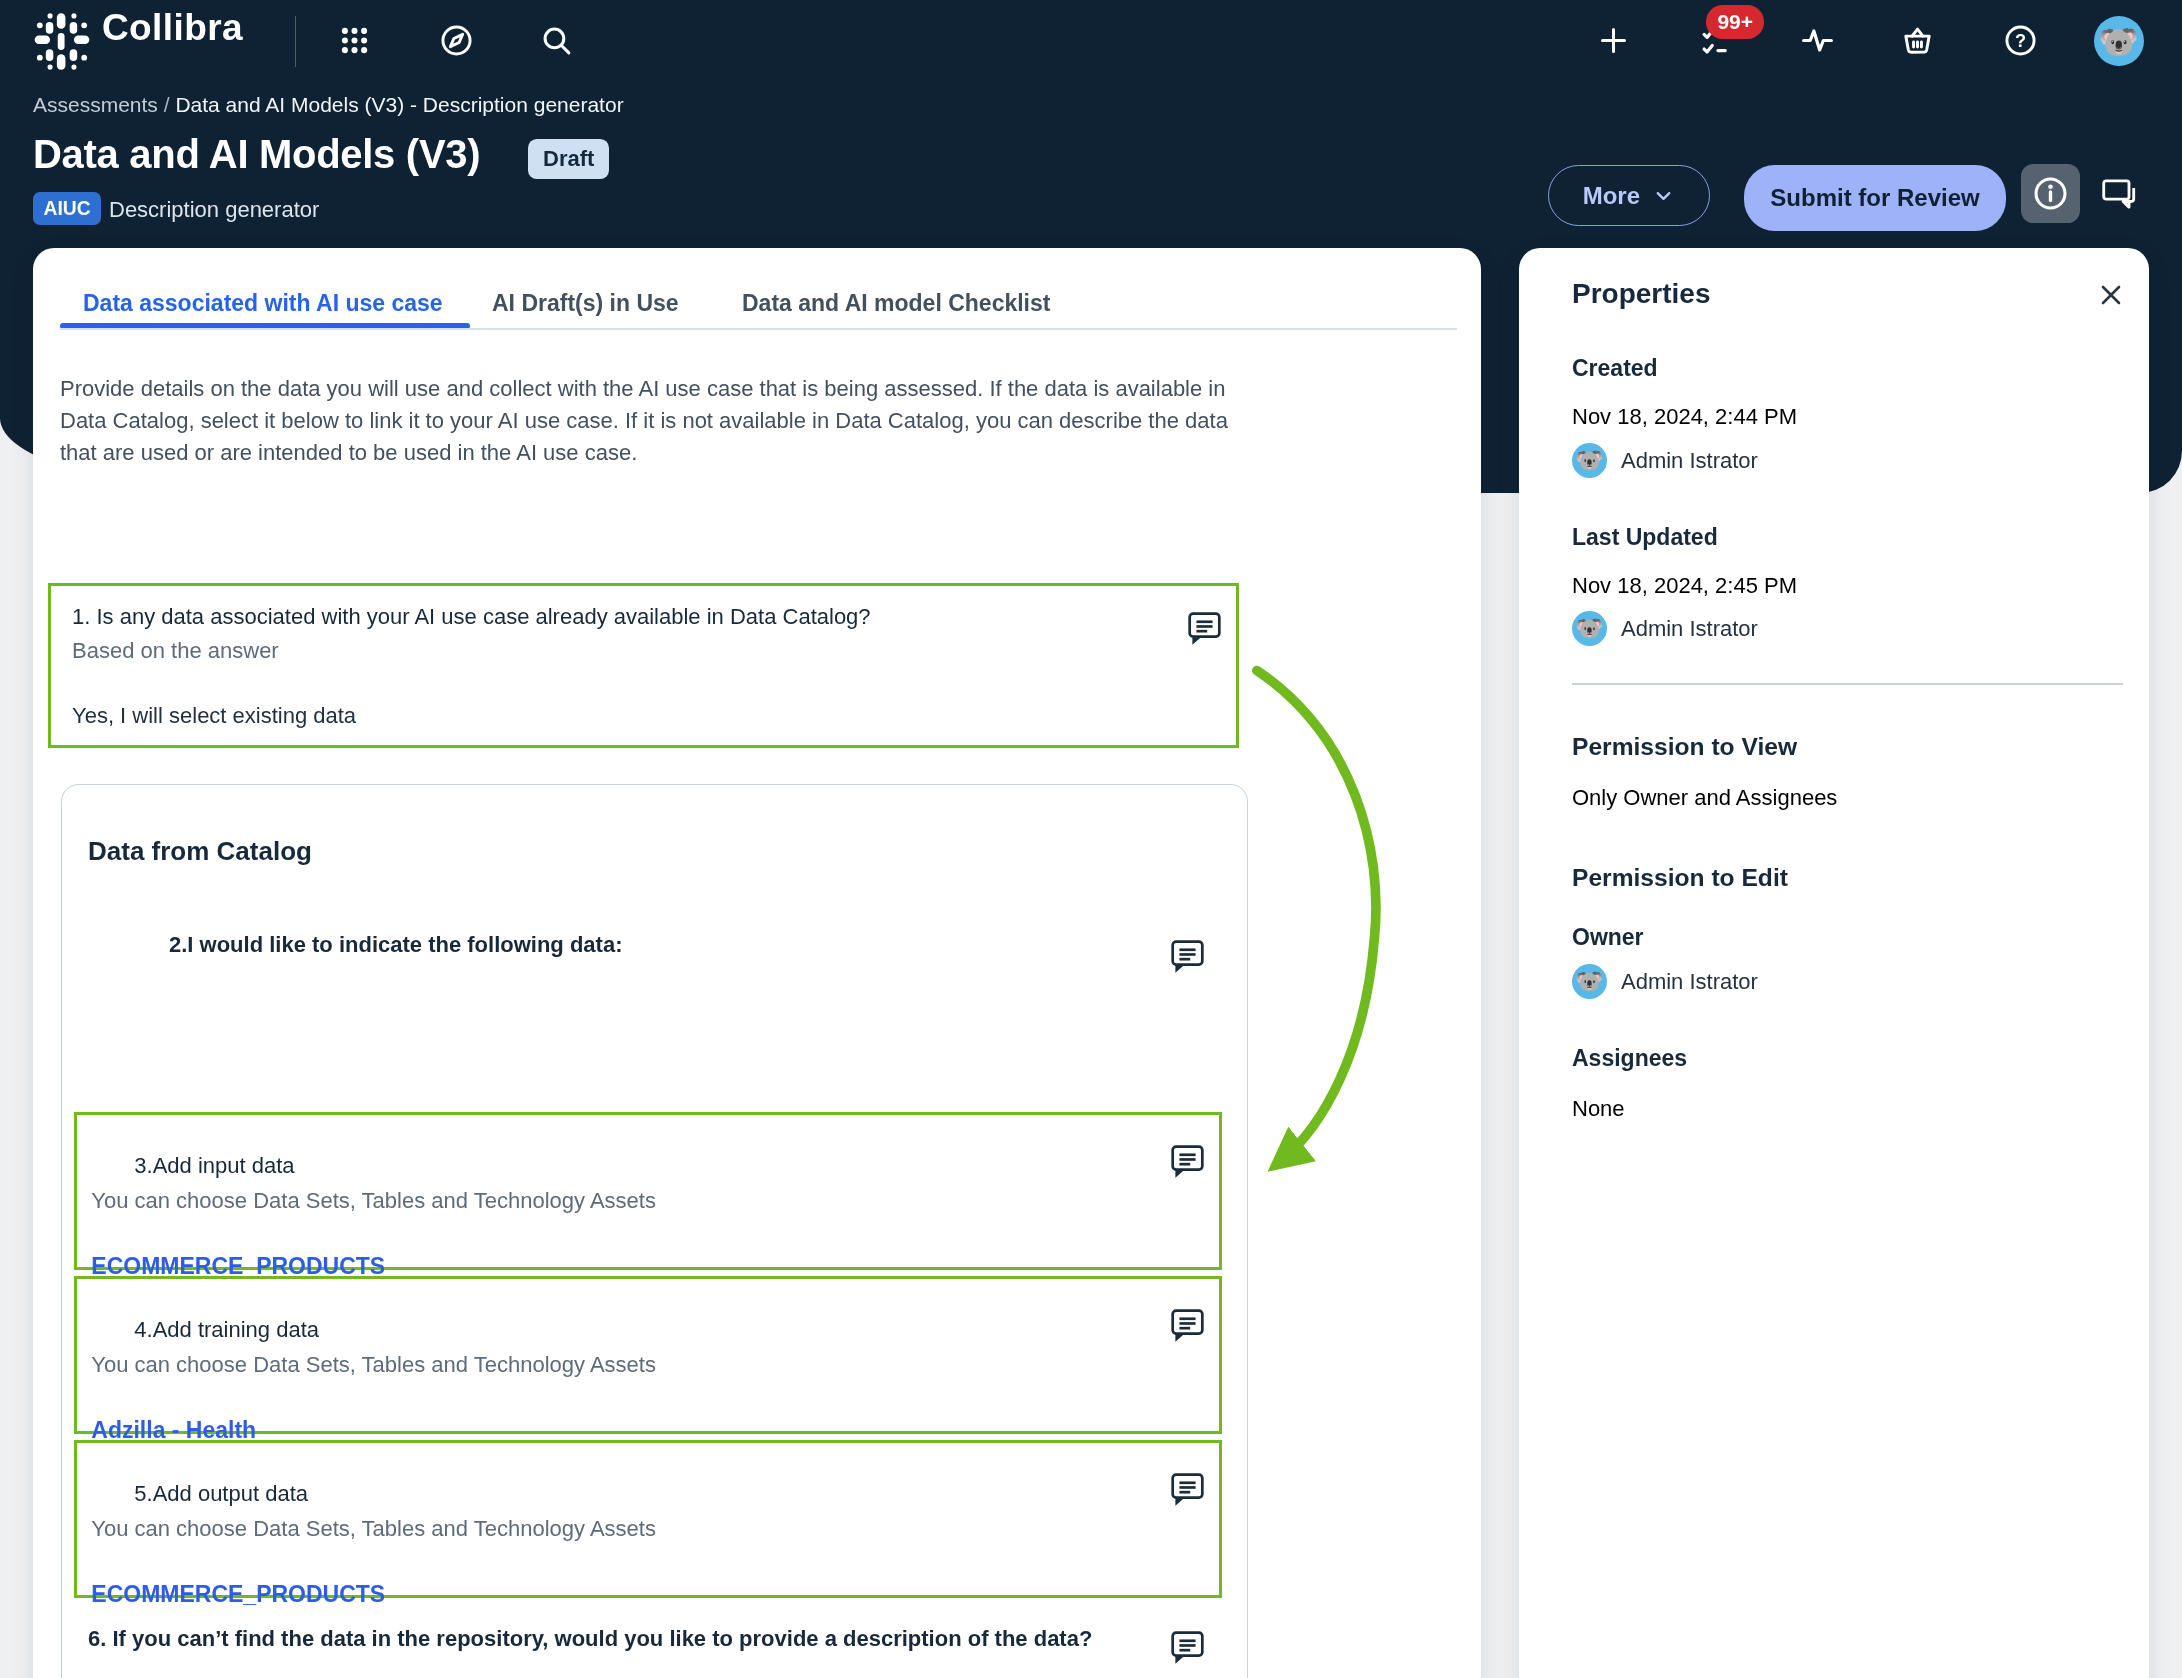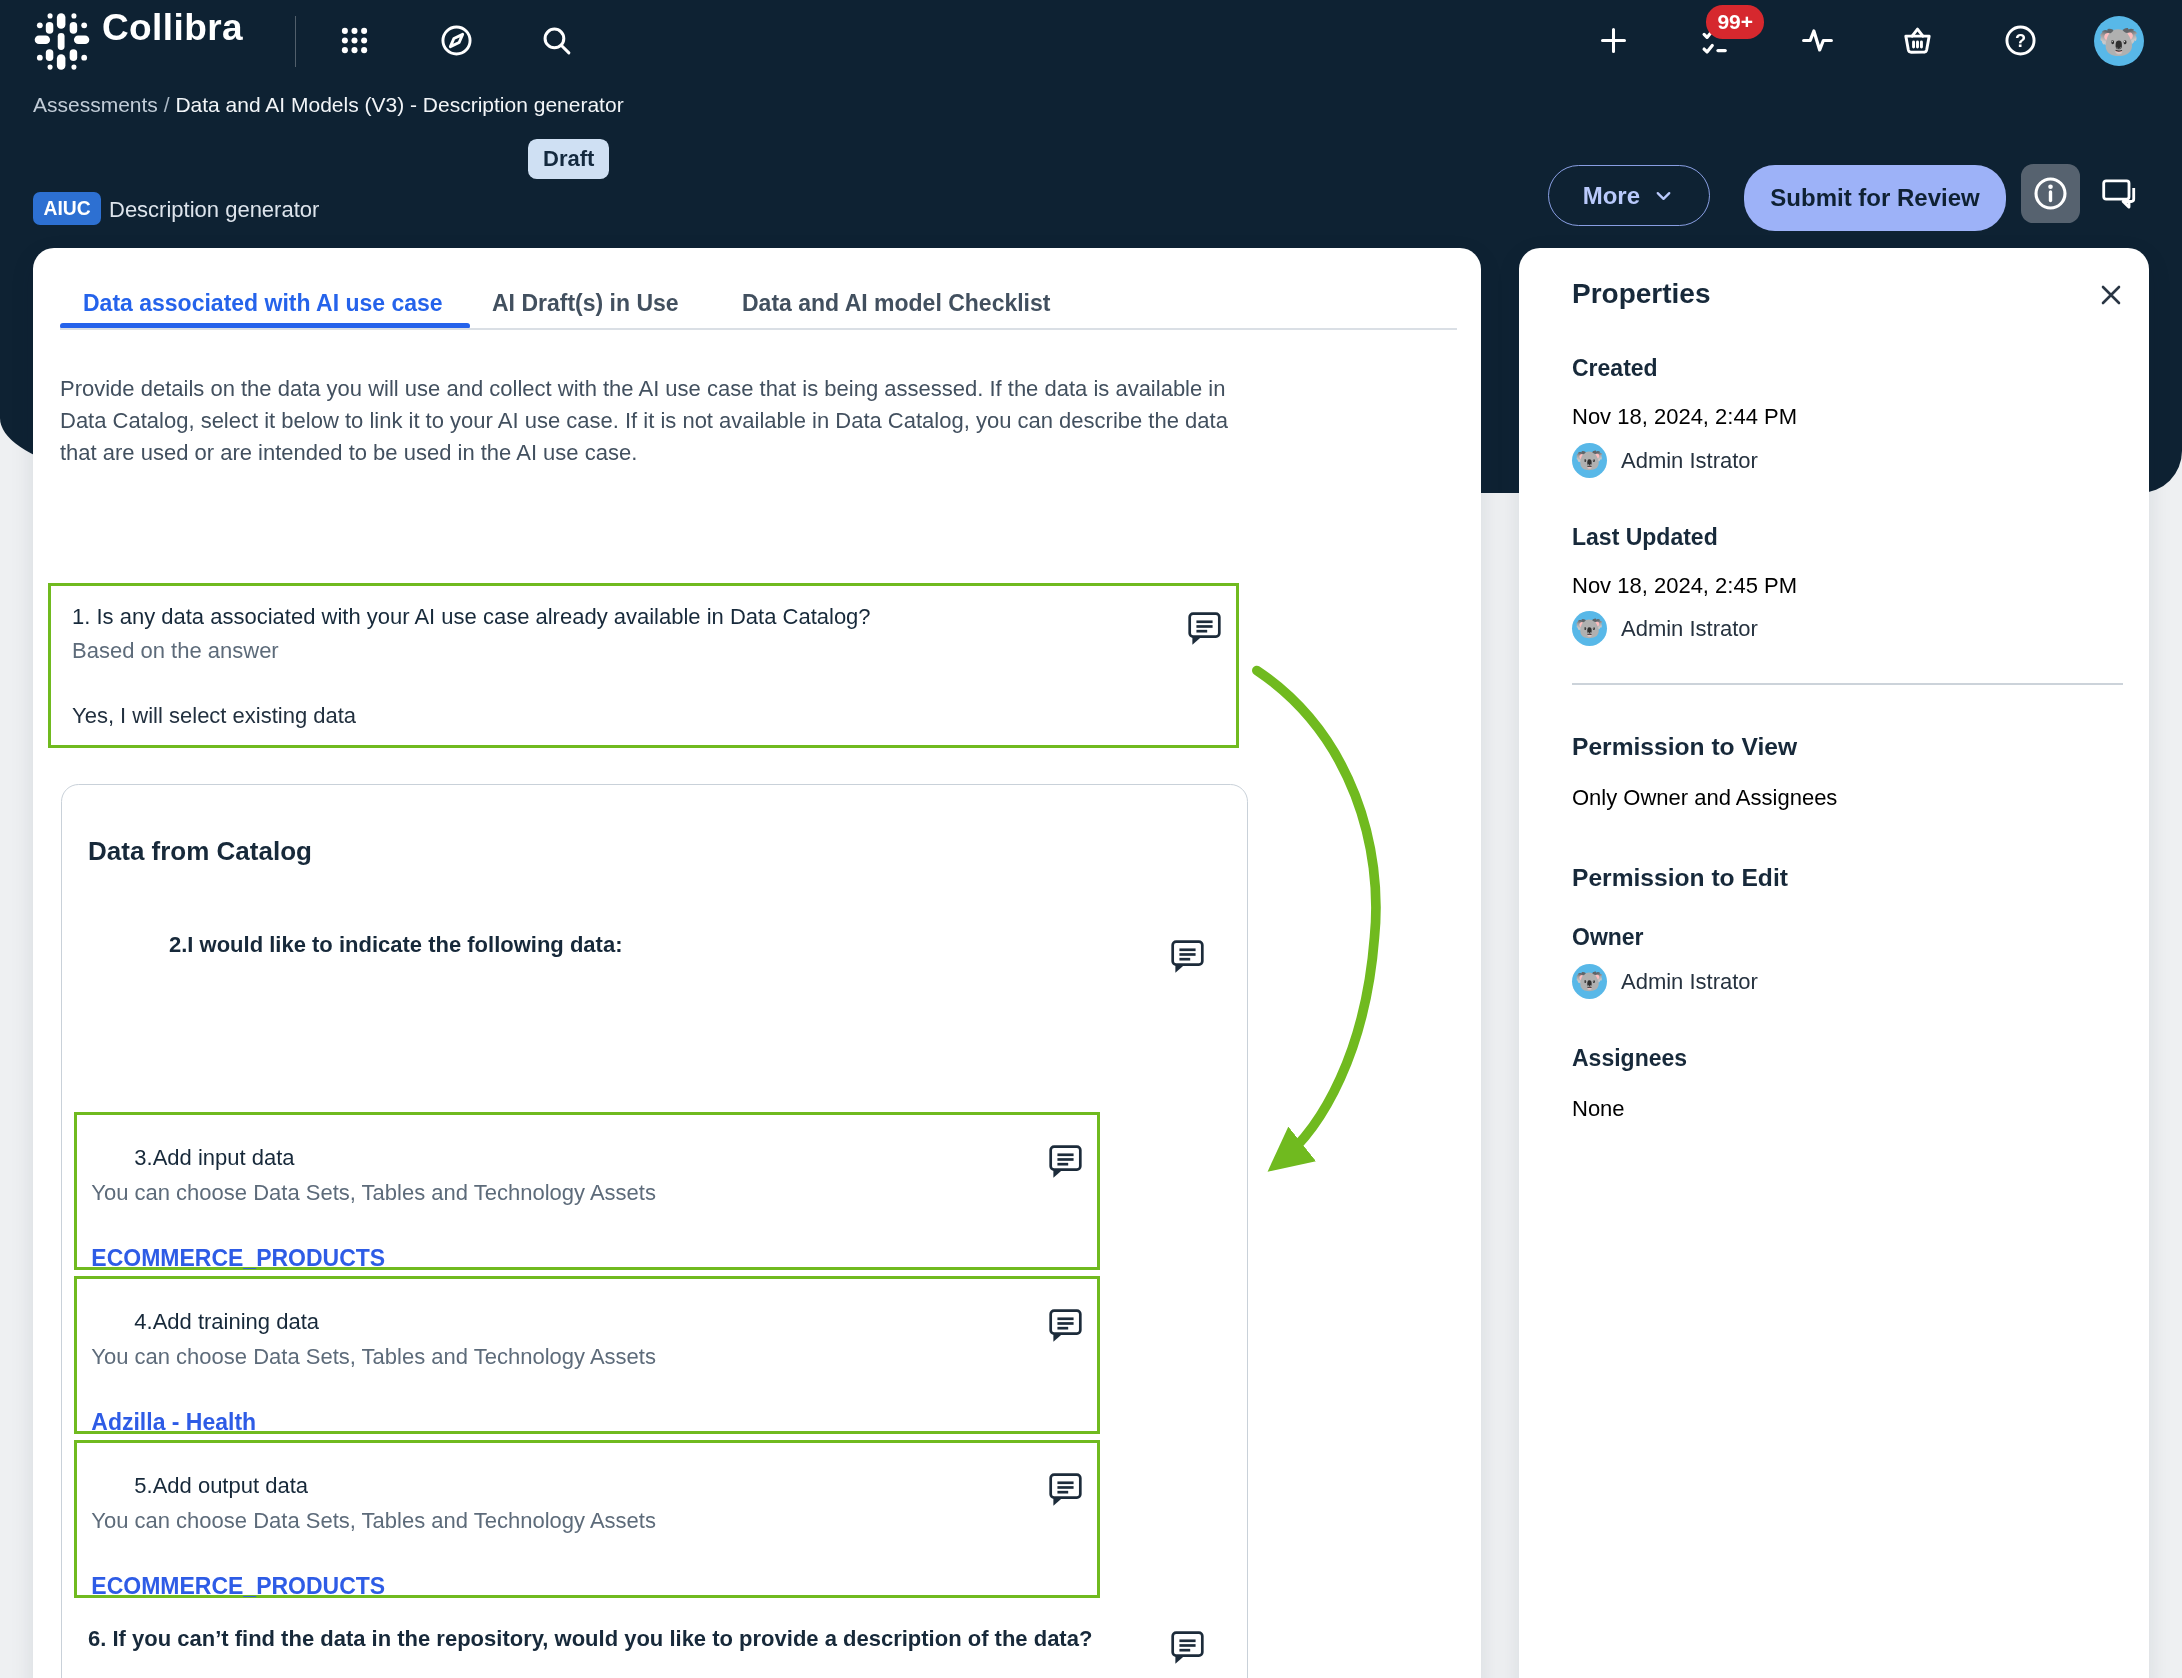--- a/index.html
+++ b/index.html
@@ -61,21 +61,21 @@
   .q-hint { margin-top:8px; font-size:22px; color:#5d6b7a; }
   .q-answer { margin-top:39px; font-size:22px; color:#22303f; cursor:pointer; }
   .comment-btn { position:absolute; width:35px; height:37px; color:#1c2b3a; cursor:pointer; background:transparent; border:none; padding:0; }
 
   
   .catalog-card { position:absolute; left:61px; top:784px; width:1187px; height:966px; background:#fff;
                   border:1.8px solid #c9d1d9; border-radius:17.6px; }
   .catalog-heading { position:absolute; left:26px; top:51px; font-size:26px; font-weight:700; color:#17293a; }
   .q2-title { position:absolute; left:69px; top:147px; font-size:22px; font-weight:700; color:#17293a;margin-left:38px; }
   .q2-items { position:absolute; left:26px; top:211px; font-size:22px; line-height:34px; color:#1c2a39; }
-  .inner-qbox { left:12.3px; width:1026px; height:158px; padding:30px 14px; }
+  .inner-qbox { left:12.3px; width:1148px; height:158px; padding:38px 14px; }
   .inner-qbox .q-title { margin-left:43px; }
   .inner-qbox .q-sub { margin-top:8.8px; font-size:22px; color:#5d6b7a; }
   .inner-qbox .q-link { margin-top:39px; font-size:23px; font-weight:700; color:#2e5ce6; cursor:pointer; }
   .q6-title { position:absolute; left:26px; top:841px; width:1080px; font-size:22px; font-weight:700; color:#17293a; }
 
   
   .arrow-svg { position:absolute; left:0; top:0; pointer-events:none; }
 
   
   .props-panel { position:absolute; left:1519px; top:248px; width:630px; height:1492px; background:#fff;
@@ -183,20 +183,21 @@
   </div>
   <div class="avatar-lg">
       <span>🐨</span>
     </div>
 
   <div class="breadcrumb">
     <span class="bc-link">Assessments</span>
     <span> </span><span>/</span><span> </span>
     <span class="bc-current">Data and AI Models (V3) - Description generator</span>
   </div>
+  <div class="page-title">Data and AI Models (V3)</div>
   <div class="draft-badge">Draft</div>
   <div class="aiuc-badge">AIUC</div>
   <div class="page-subtitle">Description generator</div>
 
   <button class="btn-more">
     <span>More</span>
     <svg width="23" height="23" viewBox="0 0 24 24" fill="none" stroke="currentColor" stroke-width="2.4" stroke-linecap="round" stroke-linejoin="round">
         <path d="M6 9.5 l6 6 6-6"></path>
       </svg>
   </button>

